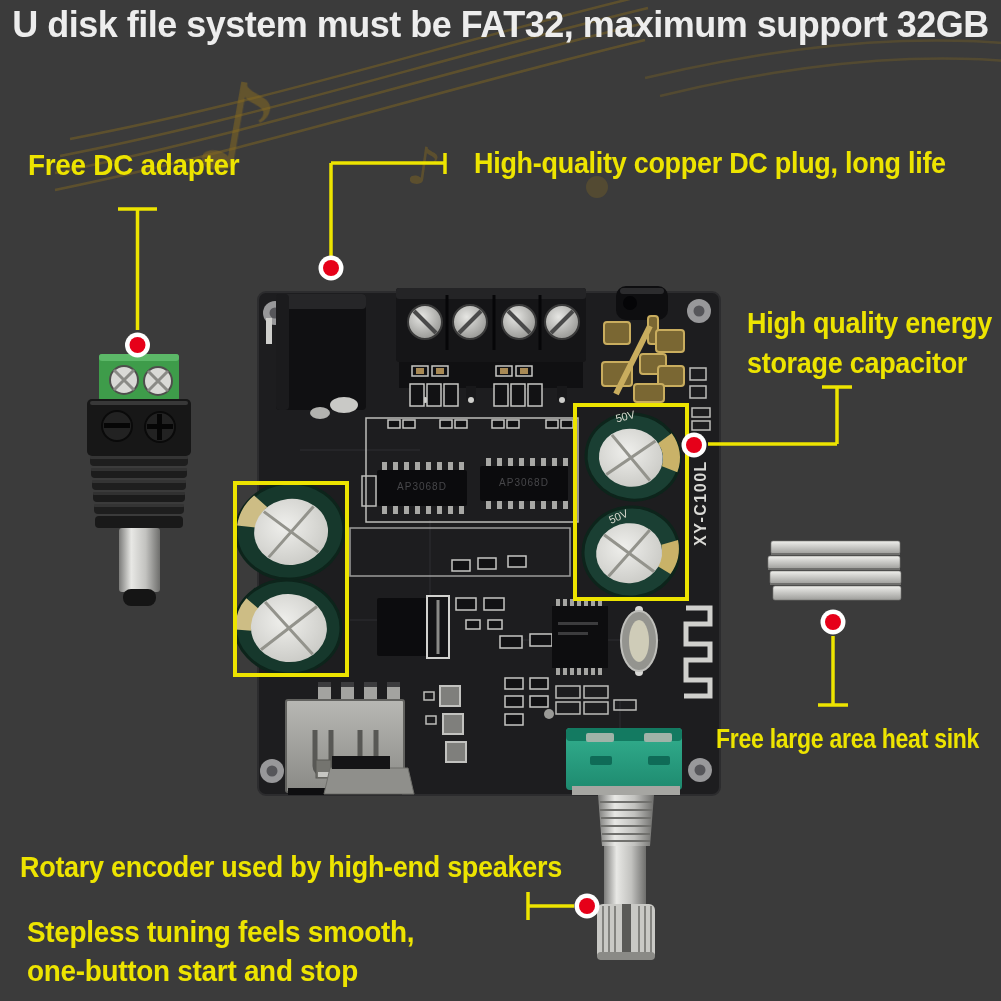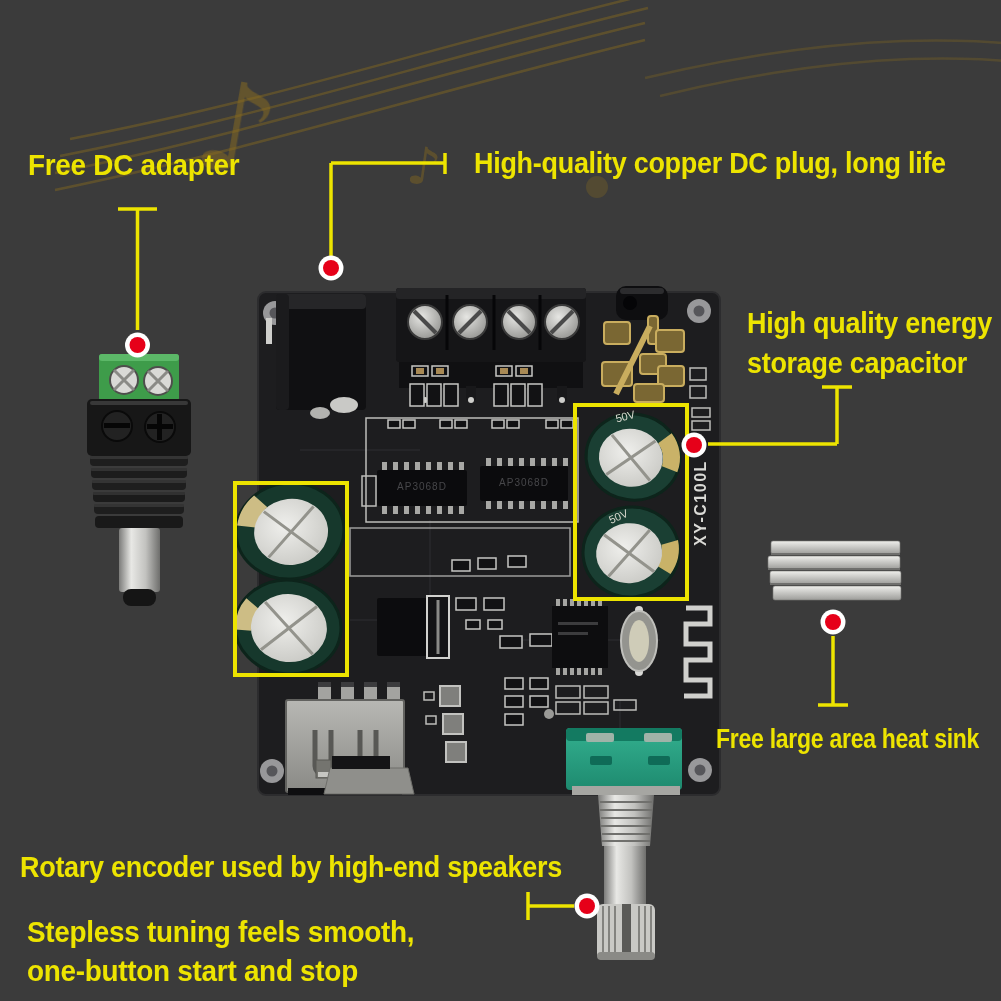--- a/index.html
+++ b/index.html
@@ -424,20 +424,21 @@
     <path class="yline" d="M833,636 V704 M818,705 H848"></path>
     <circle class="dot-ring" cx="833" cy="622" r="12.5"></circle>
     <circle class="dot-core" cx="833" cy="622" r="8"></circle>
 
     <path class="yline" d="M528,892 V920 M528,906 H574"></path>
     <circle class="dot-ring" cx="587" cy="906" r="12.5"></circle>
     <circle class="dot-core" cx="587" cy="906" r="8"></circle>
   </g>
 </svg>
 
+  <div class="banner">U disk file system must be FAT32, maximum support 32GB</div>
   <div class="label l-dc-adapter">Free DC adapter</div>
   <div class="label l-dc-plug">High-quality copper DC plug, long life</div>
   <div class="label l-capacitor">
     <div>High quality energy</div>
     <div>storage capacitor</div>
   </div>
   <div class="label l-heatsink">Free large area heat sink</div>
   <div class="label l-rotary">Rotary encoder used by high-end speakers</div>
   <div class="label l-stepless">
     <div>Stepless tuning feels smooth,</div>

